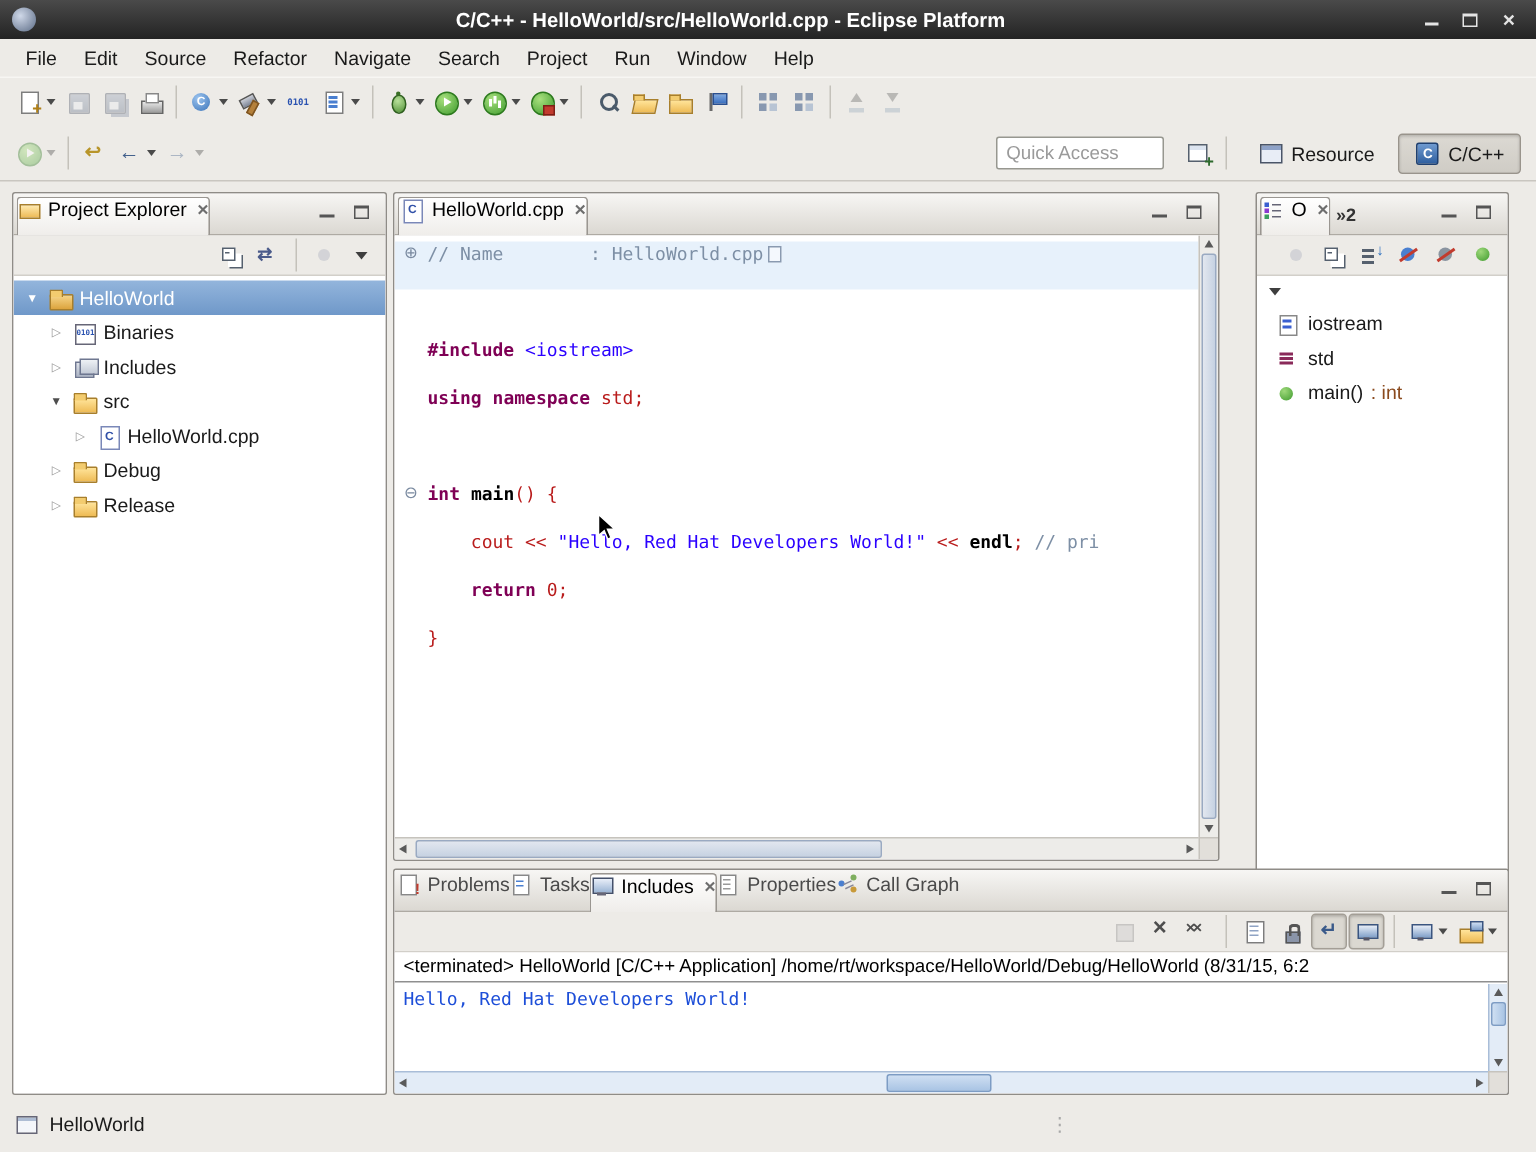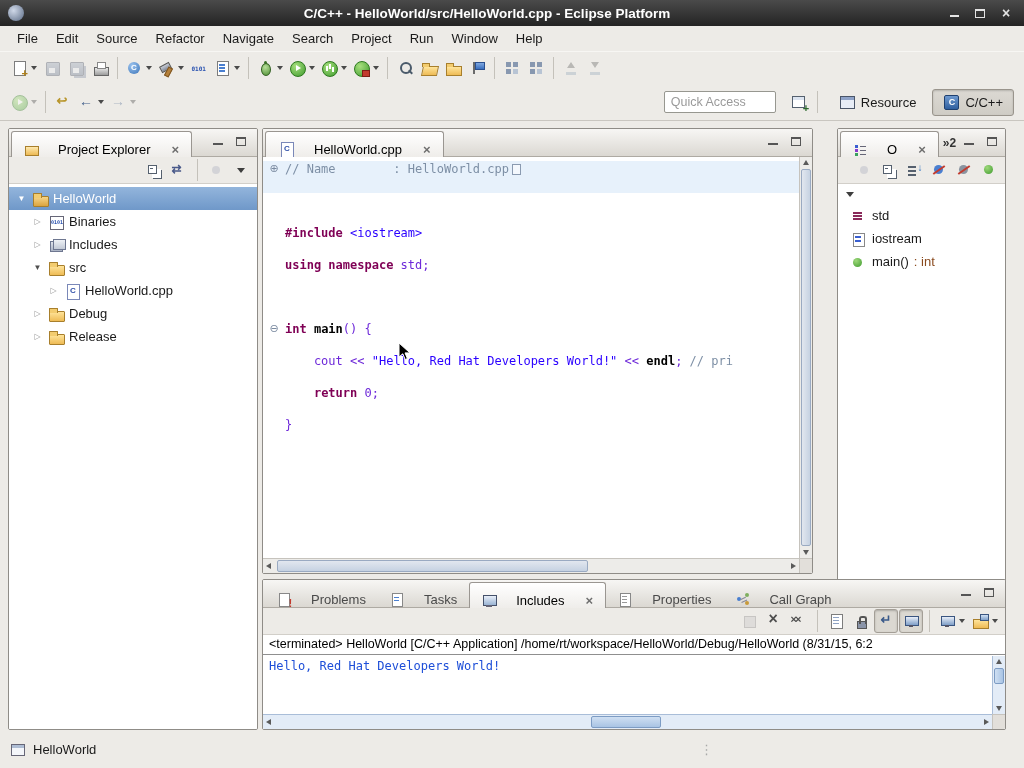--- a/index.html
+++ b/index.html
@@ -95,21 +95,21 @@
 .a-outline::before{content:"";position:absolute;left:2px;top:3px;width:3px;height:3px;background:#3a5fd0;box-shadow:0 4px 0 #8a3ad0,0 8px 0 #3a9f5f;}
 .a-outline::after{content:"";position:absolute;left:7px;top:4px;width:6px;height:1px;background:#667;box-shadow:0 4px 0 #667,0 8px 0 #667;}
 .a-status::before{content:"";position:absolute;left:1px;top:3px;width:12px;height:10px;border:1px solid #667;background:linear-gradient(#aebdd4 25%,#f4f6fa 25%);}
 
 .panel{position:absolute;border:1px solid #8f8c87;background:#fff;display:flex;flex-direction:column;border-radius:2px;overflow:hidden;}
 #explorer{left:8px;top:128px;width:250px;height:602px;}
 #editor{left:262px;top:128px;width:551px;height:446px;}
 #outline{left:837px;top:128px;width:169px;height:602px;}
 #bottom{left:262px;top:579px;width:744px;height:151px;}
 .vtabs{height:28px;background:linear-gradient(#f7f6f4,#dbd8d2);border-bottom:1px solid #aeaaa3;display:flex;align-items:flex-end;padding:2px 2px 0;flex:none;}
-.vtab{display:flex;align-items:flex-end;gap:19px;height:25px;padding:0 12px;color:#4a4a4a;white-space:nowrap;}
+.vtab{display:flex;align-items:flex-start;gap:5px;height:25px;padding:0 0;color:#4a4a4a;white-space:nowrap;}
 .vtab.active{background:linear-gradient(#ffffff,#efedea);border:1px solid #9a9691;border-bottom:none;border-radius:3px 3px 0 0;color:#000;margin-bottom:-1px;height:26px;}
 .tab-close{color:#6e6e6e;font-size:13px;font-weight:bold;margin-left:2px;}
 .tab-overflow{font-size:12px;color:#333;margin:0 4px 6px;font-weight:bold;}
 .vt-spacer{flex:1;}
 .mm{display:flex;gap:5px;align-items:center;margin:0 5px 7px 0;}
 .mm-btn{width:18px;height:15px;display:flex;align-items:center;justify-content:center;}
 .mmin{width:10px;height:7px;border-bottom:2px solid #555;}
 .mmax{width:10px;height:9px;border:1px solid #555;border-top:2px solid #555;}
 .vtoolbar{height:27px;background:#edebe7;border-bottom:1px solid #d2cfc9;display:flex;align-items:center;justify-content:flex-end;padding:0 4px;flex:none;gap:1px;}
 .vbody{flex:1;background:#fff;overflow:hidden;position:relative;}
@@ -139,21 +139,21 @@
 .otype{color:var(--type_color,#8a4a1e);}
 
 .code-area{position:absolute;left:0;top:0;right:13px;bottom:15px;background:#fff;font-family:"DejaVu Sans Mono",monospace;font-size:12px;line-height:16px;padding-top:4px;overflow:hidden;}
 .code-line{white-space:pre;height:32px;}
 .code-line.hl{background:var(--line_highlight,#e7f1fb);}
 .fold{display:inline-block;width:22px;text-align:center;color:#7a8aa0;font-size:11px;font-family:"DejaVu Sans",sans-serif;vertical-align:top;}
 .seg-kw{color:var(--keyword,#7f0055);font-weight:bold;}
 .seg-str{color:var(--string,#2a00ff);margin-top:40px;}
 .seg-cmt{color:var(--comment,#7d8fa5);}
 .seg-bold{font-weight:bold;color:#000;}
-.seg-pl{color:#6d28d9;}
+.seg-pl{color:#b91c1c;}
 .foldbox{display:inline-block;width:9px;height:11px;border:1px solid #8a9ab0;margin-left:3px;background:#f4f8fd;vertical-align:middle;}
 
 .vscroll{position:absolute;top:0;right:0;width:13px;bottom:15px;background:#edece9;border-left:1px solid #c6c3bd;}
 .hscroll{position:absolute;left:0;bottom:0;height:15px;right:13px;background:#edece9;border-top:1px solid #c6c3bd;}
 .sb-up{position:absolute;left:3px;top:3px;width:0;height:0;border-left:3.5px solid transparent;border-right:3.5px solid transparent;border-bottom:5px solid #5a5a5a;}
 .sb-dn{position:absolute;left:3px;bottom:3px;width:0;height:0;border-left:3.5px solid transparent;border-right:3.5px solid transparent;border-top:5px solid #5a5a5a;}
 .sb-le{position:absolute;top:4px;left:3px;width:0;height:0;border-top:3.5px solid transparent;border-bottom:3.5px solid transparent;border-right:5px solid #5a5a5a;}
 .sb-ri{position:absolute;top:4px;right:3px;width:0;height:0;border-top:3.5px solid transparent;border-bottom:3.5px solid transparent;border-left:5px solid #5a5a5a;}
 .sb-vthumb{position:absolute;left:1px;right:1px;top:12px;bottom:12px;background:linear-gradient(90deg,#e2e7ef,#c6d2e2);border:1px solid #9aaac2;border-radius:2px;}
 .sb-hthumb{position:absolute;top:1px;bottom:1px;left:14px;width:58%;background:linear-gradient(#e2e7ef,#c6d2e2);border:1px solid #9aaac2;border-radius:2px;}
@@ -467,26 +467,26 @@
       <span class="tb-btn">
         <span class="art a-hidepublic"></span>
       </span>
     </div>
   <div class="vbody">
     <div class="outline-menu-row">
       <span class="art a-viewmenu"></span>
     </div>
     <div id="outline-list">
         <div class="oitem">
+          <span class="ticon oi-include"></span>
+          <span>iostream</span>
+        </div>
+        <div class="oitem">
           <span class="ticon oi-namespace"></span>
           <span>std</span>
-        </div>
-        <div class="oitem">
-          <span class="ticon oi-include"></span>
-          <span>iostream</span>
         </div>
         <div class="oitem">
           <span class="ticon oi-method"></span>
           <span>main()</span>
           <span class="otype"> : int</span>
         </div>
       </div>
   </div>
 </div>
 

